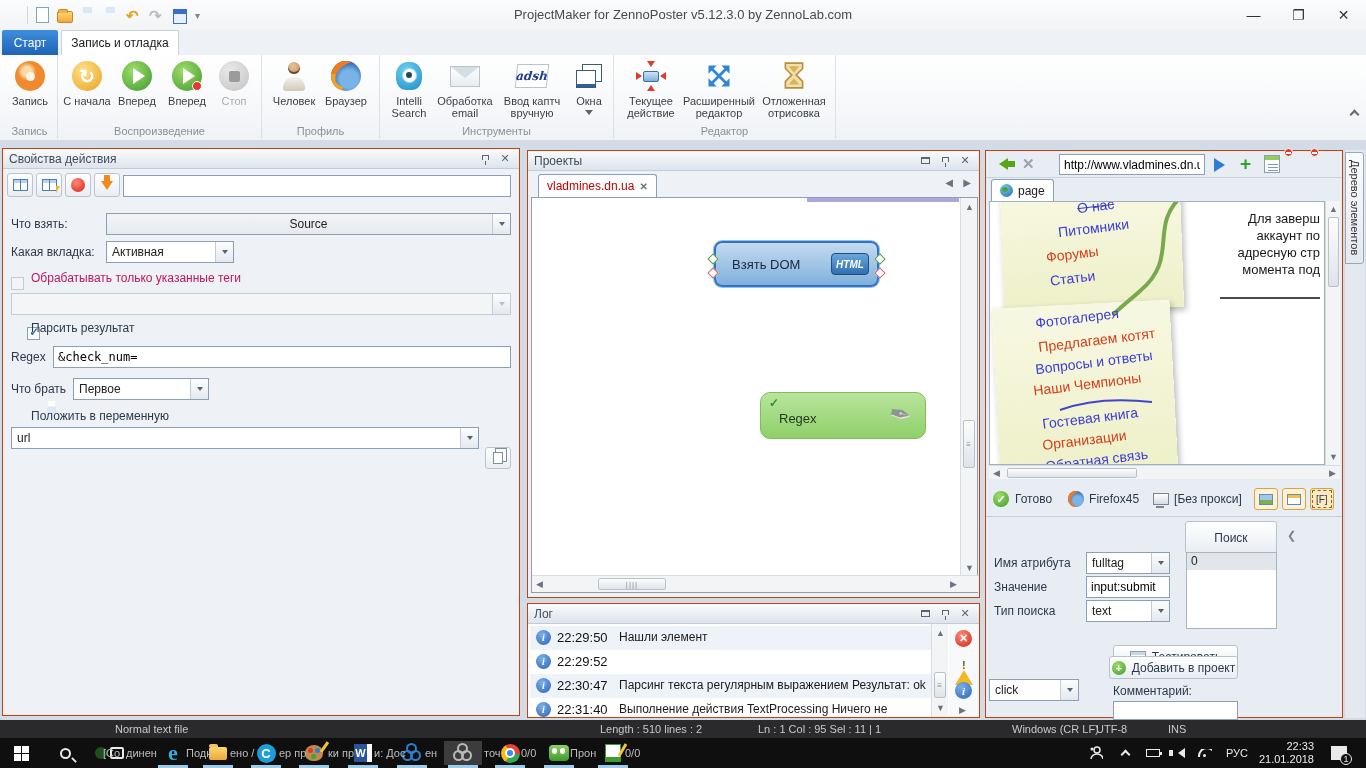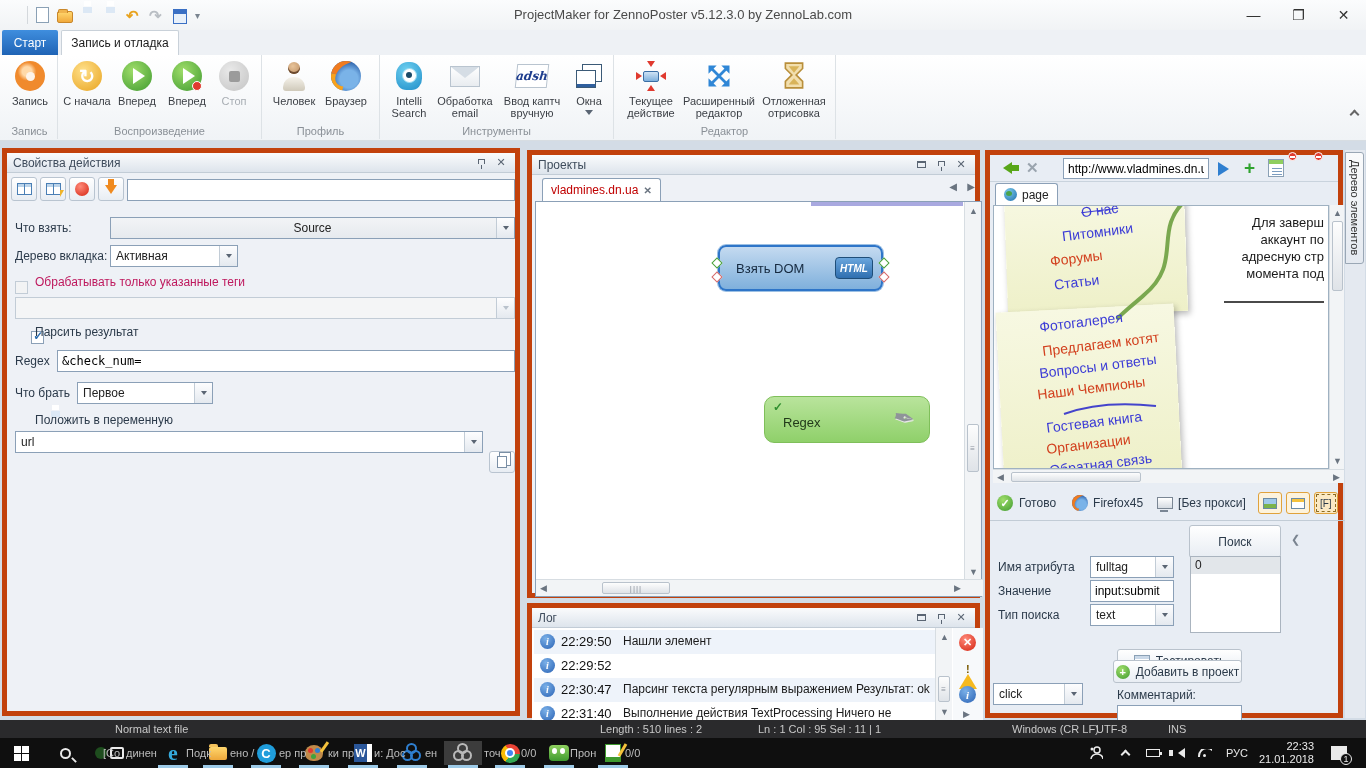--- a/index.html
+++ b/index.html
@@ -68,21 +68,21 @@
   .curact{width:30px;height:30px;position:relative}
   .curact .c{position:absolute;left:7px;top:10px;width:16px;height:11px;background:linear-gradient(#cfe3f5,#7fb0dc);border:1px solid #3a6ea5;border-radius:2px}
   .curact .t{position:absolute;width:0;height:0;border:4px solid transparent}
   .curact .tt{left:11px;top:0;border-top:6px solid #e03a2f}
   .curact .tb{left:11px;bottom:0;border-bottom:6px solid #e03a2f}
   .curact .tl{left:0;top:11px;border-left:6px solid #e03a2f}
   .curact .tr{right:0;top:11px;border-right:6px solid #e03a2f}
   .okna-caret{width:0;height:0;border:4px solid transparent;border-top:5px solid #5a6573;margin:3px auto 0}
   
   .main{position:absolute;left:0;top:141px;width:1366px;height:579px;background:#d3dce6}
-  .panel{position:absolute;background:#eef1f6;border:5px solid #c2410c}
+  .panel{position:absolute;background:#eef1f6;border:1px solid #c2410c}
   .phead{position:absolute;left:0;top:0;width:100%;height:20px;background:linear-gradient(#fafbfc,#dde4ec);border-bottom:1px solid #c2ccd6;display:flex;align-items:center;padding:0 6px;color:#3f4c5c;font-size:12px}
   .phead .sp{flex:1}
   .hico{width:16px;height:14px;display:flex;align-items:center;justify-content:center;color:#5a6573;font-size:11px;margin-left:4px}
   .maxico{width:9px;height:7px;border:1px solid #5a6573;border-top:2px solid #5a6573}
   .pinico{width:7px;height:5px;border:1px solid #5a6573;border-bottom:none;position:relative;margin-top:-3px}
   .pinico:before{content:"";position:absolute;left:2px;top:5px;width:1px;height:4px;background:#5a6573}
   .toolbtn{width:26px;height:24px;border:1px solid #b9c4d0;border-radius:3px;background:linear-gradient(#ffffff,#e8edf3);display:flex;align-items:center;justify-content:center;position:relative}
   .grid-ic{width:15px;height:12px;background:#fff;border:1px solid #4a7fb5;box-shadow:0 3px 0 #bcd4ea inset}
   .grid-ic:before{content:"";position:absolute;left:12px;top:6px;width:1px;height:11px;background:#4a7fb5}
   .bolt:after{content:"";position:absolute;right:3px;bottom:3px;width:0;height:0;border-left:4px solid transparent;border-top:7px solid #f0b429;transform:skewX(-30deg)}
@@ -412,21 +412,21 @@
         <input class="tinput abs" style="left: 120px; top: 26px; width: 388px;" value="">
 
         <span class="flab abs" style="left:8px;top:68px">Что взять:</span>
         <div class="combo gray" style="left:103px;top:64px;width:405px">
           <span style="width:100%;text-align:center">Source</span>
             <span class="ca">
               <b></b>
             </span>
         </div>
 
-        <span class="flab abs" style="left:8px;top:96px">Дерево вкладка:</span>
+        <span class="flab abs" style="left:8px;top:96px">Какая вкладка:</span>
         <div class="combo" style="left:103px;top:92px;width:128px">
           <span>Активная</span>
             <span class="ca">
               <b></b>
             </span>
         </div>
 
         <span class="cb dis abs" style="left:8px;top:122px"></span>
         <span class="abs" style="left:28px;top:122px;color:#be185d">Обрабатывать только указанные теги</span>
 

